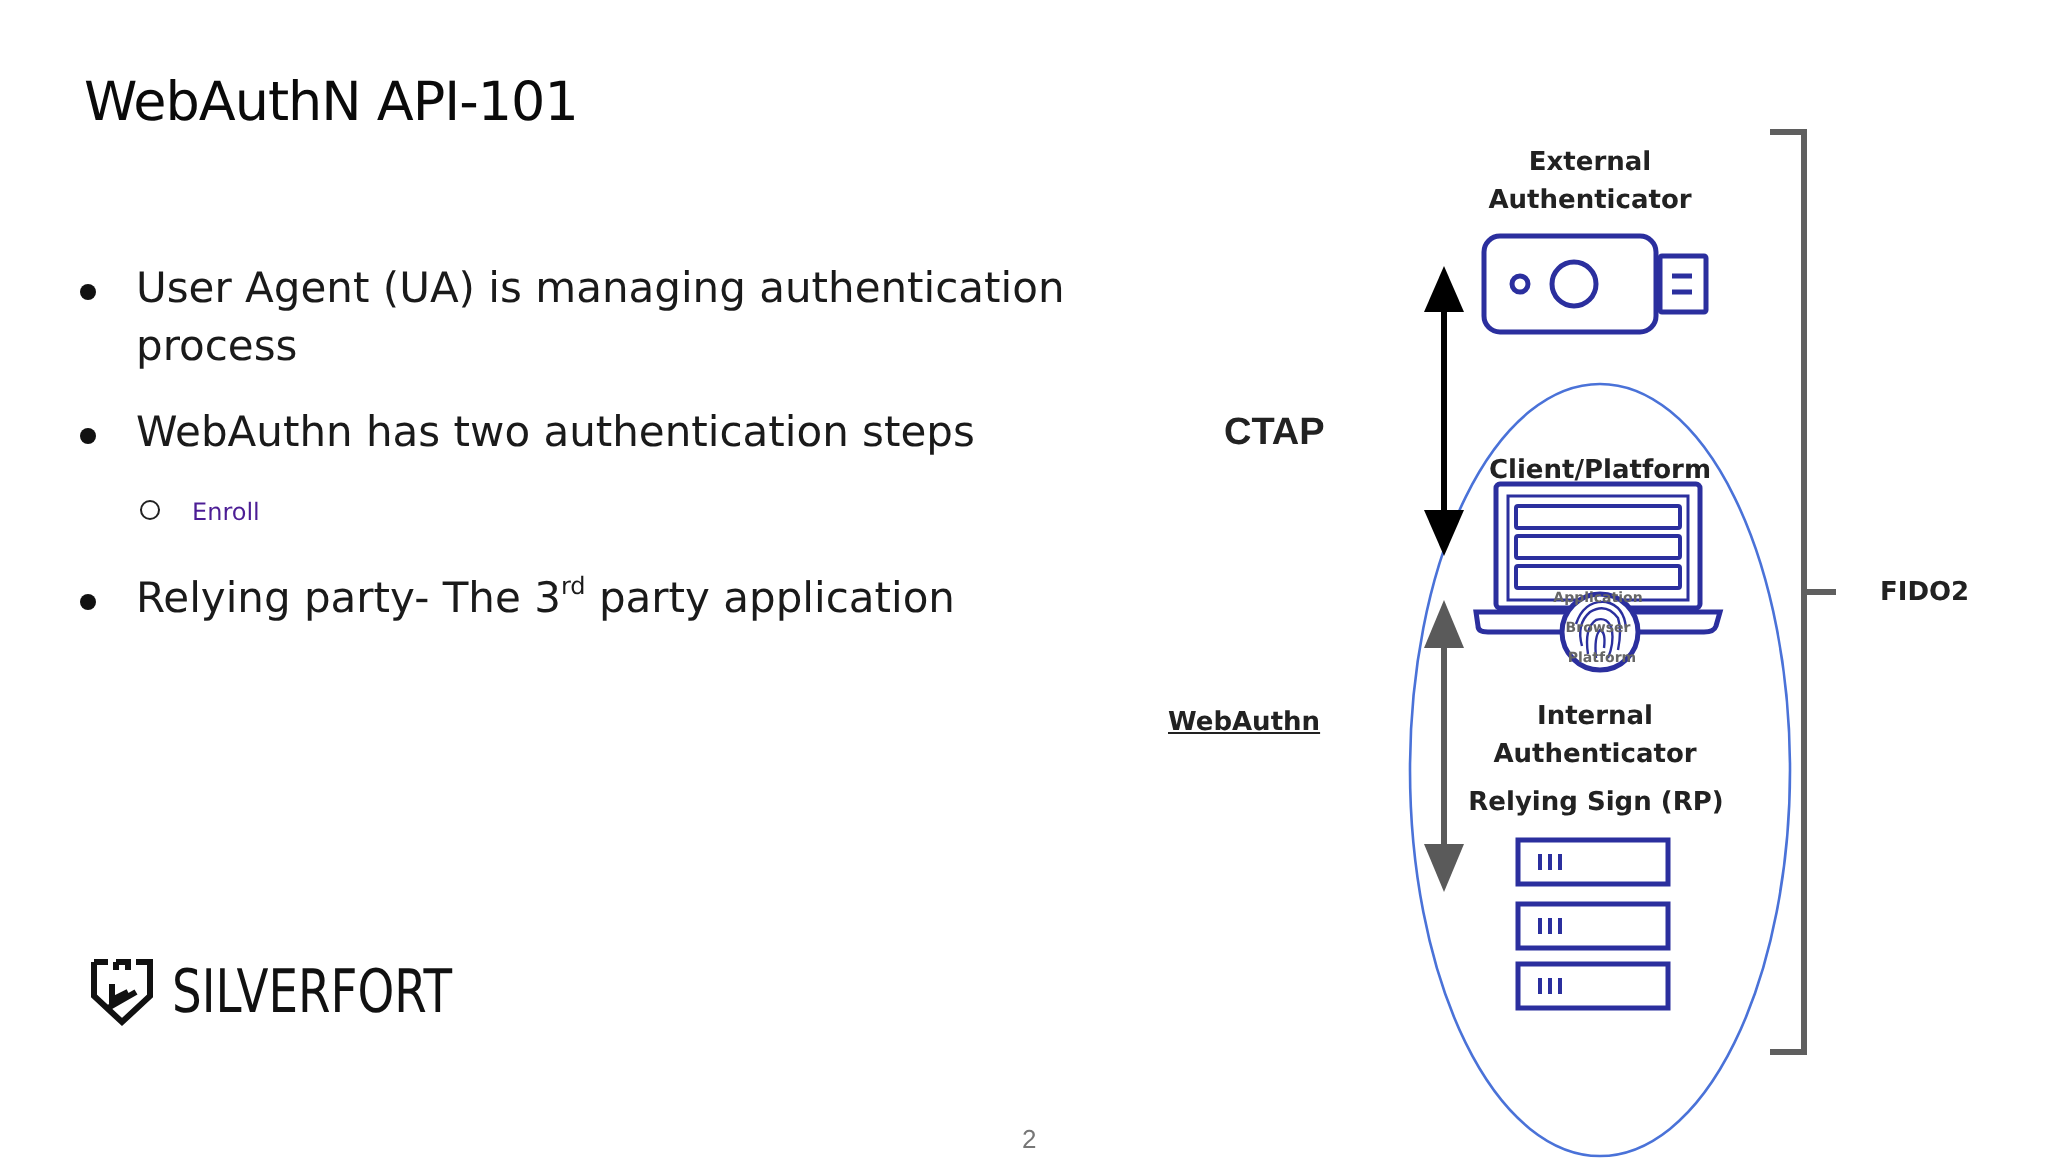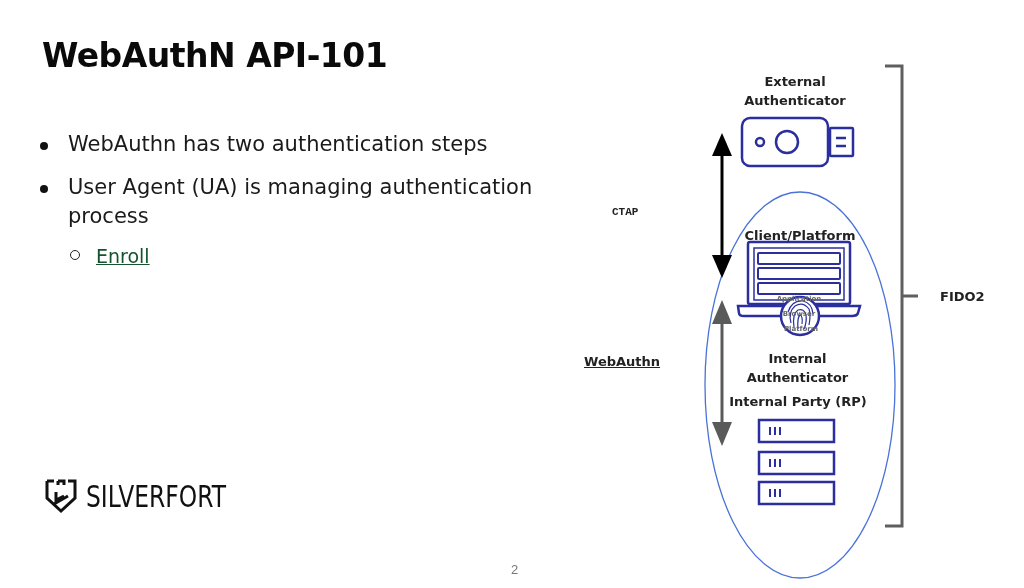--- a/index.html
+++ b/index.html
@@ -1,40 +1,41 @@
 <!DOCTYPE html>
 <html><head>
 <meta charset="utf-8">
 <style>
   html, body { margin: 0; padding: 0; }
   body { width: 1024px; height: 588px; background: #ffffff; position: relative; overflow: hidden; font-family: "Liberation Sans", "DejaVu Sans", sans-serif; color: #111; }
-  .title { position: absolute; left: 42px; top: 36px; font-family: "DejaVu Sans", sans-serif; font-weight: bold; font-size: 33px; letter-spacing: -0.5px; color: #0a0a0a; }
+  .title { position: absolute; left: 42px; top: 36px; font-family: "DejaVu Sans", sans-serif; font-weight: normal; font-size: 27px; letter-spacing: -0.5px; color: #0a0a0a; }
   .bullets { position: absolute; left: 38px; top: 130px; width: 520px; font-family: "DejaVu Sans", sans-serif; }
   .b1 { position: relative; padding-left: 30px; font-size: 21px; line-height: 29px; color: #1a1a1a; margin-bottom: 14px; }
   .b1::before { content: ""; position: absolute; left: 2px; top: 12px; width: 8px; height: 8px; border-radius: 50%; background: #111; }
-  .b2 { position: relative; margin-left: 30px; padding-left: 28px; font-size: 19px; line-height: 22px; color: #14532d; margin-bottom: 18px; text-decoration: underline; }
+  .b2 { position: relative; margin-left: 30px; padding-left: 28px; font-size: 12px; line-height: 22px; color: #4c1d95; margin-bottom: 18px; }
   .b2::before { content: ""; position: absolute; left: 2px; top: 5px; width: 8px; height: 8px; border-radius: 50%; border: 1.3px solid #222; background: #fff; }
   sup { font-size: 12px; vertical-align: 9px; line-height: 0; }
   .logo { position: absolute; left: 44px; top: 478px; display: flex; align-items: center; }
   .logo-text { font-family: "DejaVu Sans", sans-serif; font-size: 30px; font-weight: normal; letter-spacing: 0px; color: #111; margin-left: 8px; transform: scaleX(0.78); transform-origin: left center; }
   .pagenum { position: absolute; left: 511px; top: 562px; font-size: 13px; color: #777; }
   .diagram { position: absolute; left: 0; top: 0; }
   .lbl { position: absolute; font-family: "DejaVu Sans", sans-serif; font-weight: bold; font-size: 13px; color: #222; text-align: center; }
-  .lbl-serif { font-family: Liberation Mono, monospace; font-size: 11px; }
+  .lbl-serif { font-family: Liberation Sans, sans-serif; font-size: 19px; }
   .mini { position: absolute; font-family: "DejaVu Sans", sans-serif; font-size: 7px; color: #666; text-align: center; font-weight: bold; margin-top: 40px; }
 </style>
 </head>
 <body>
 
 <div class="title">WebAuthN API-101</div>
 
 <div class="bullets">
+  <div class="b1">User Agent (UA) is managing authentication process</div>
   <div class="b1">WebAuthn has two authentication steps</div>
-  <div class="b1">User Agent (UA) is managing authentication process</div>
   <div class="b2">Enroll</div>
+  <div class="b1"><span>Relying party- The 3</span><sup>rd</sup><span> party application</span></div>
 </div>
 
 <div class="logo">
   <svg width="34" height="36" viewBox="0 0 34 36">
     <path d="M3 3 L3 8 M3 3 L10 3 M14 3 L14 7 M14 3 L20 3 L20 7 M24 3 L31 3 L31 8" stroke="#111" stroke-width="3" fill="none"></path>
     <path d="M3 8 L3 20 L17 33 L31 20 L31 8" stroke="#111" stroke-width="3" fill="none"></path>
     <path d="M12 14 L12 22 L20 18 M10 26 L24 18" stroke="#111" stroke-width="3" fill="none"></path>
   </svg>
   <span class="logo-text">SILVERFORT</span>
 </div>
@@ -110,16 +111,16 @@
   <div>Authenticator</div>
 </div>
 <div class="lbl" style="left:735px; top:210px; width:130px;margin-top:18px;">Client/Platform</div>
 <div class="mini" style="left:758px; top:255px; width:82px;">Application</div>
 <div class="mini" style="left:758px; top:270px; width:82px;">Browser</div>
 <div class="mini" style="left:758px; top:285px; width:86px;">Platform</div>
 <div class="lbl" style="left:735px; top:349px; width:125px; line-height:19px;">
   <div>Internal</div>
   <div>Authenticator</div>
 </div>
-<div class="lbl" style="left:728px; top:394px; width:140px;">Internal Party (RP)</div>
+<div class="lbl" style="left:728px; top:394px; width:140px;">Relying Sign (RP)</div>
 <div class="lbl lbl-serif" style="left:612px; top:206px;">CTAP</div>
 <div class="lbl" style="left:584px; top:354px;text-decoration:underline;">WebAuthn</div>
 <div class="lbl" style="left:940px; top:289px;">FIDO2</div>
 
 </body></html>

